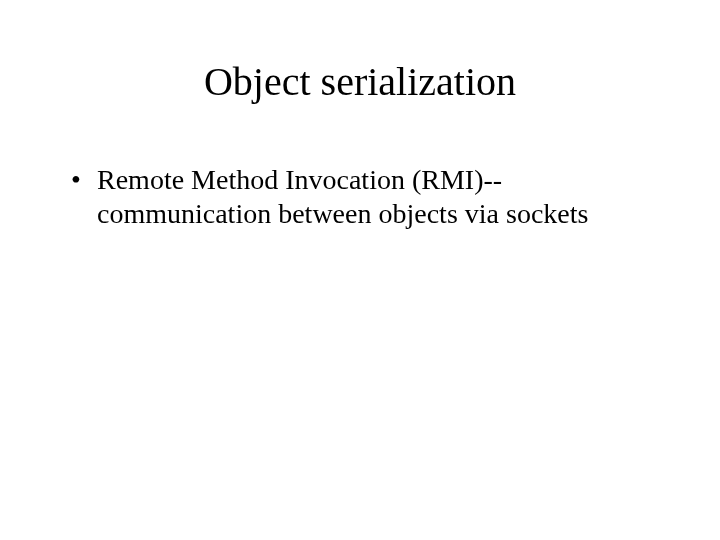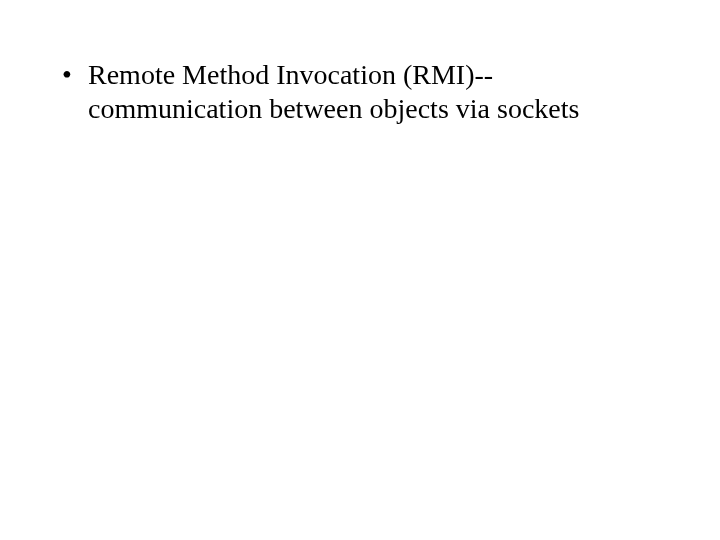--- a/index.html
+++ b/index.html
@@ -25,21 +25,21 @@
     margin-top: 58px;
     margin-bottom: 0;
   }
   .body {
     margin-top: 58px;
     padding-left: 58px;
     padding-right: 58px;
   }
   ul.bullets {
     list-style: none;
-    margin: 0;
+    margin: 9px;
     padding: 0;
   }
   ul.bullets li {
     position: relative;
     padding-left: 30px;
     font-size: 28px;
     line-height: 1.2;
     margin-bottom: 4px;
   }
   ul.bullets li::before {
@@ -48,18 +48,19 @@
     left: 4px;
     top: 0;
     font-size: 28px;
     line-height: 1.2;
   }
 </style>
 </head>
 <body>
 
 <div class="slide">
+  <h1 class="title">Object serialization</h1>
   <div class="body">
     <ul class="bullets">
       <li>Remote Method Invocation (RMI)--communication between objects via sockets</li>
     </ul>
   </div>
 </div>
 
 </body></html>

